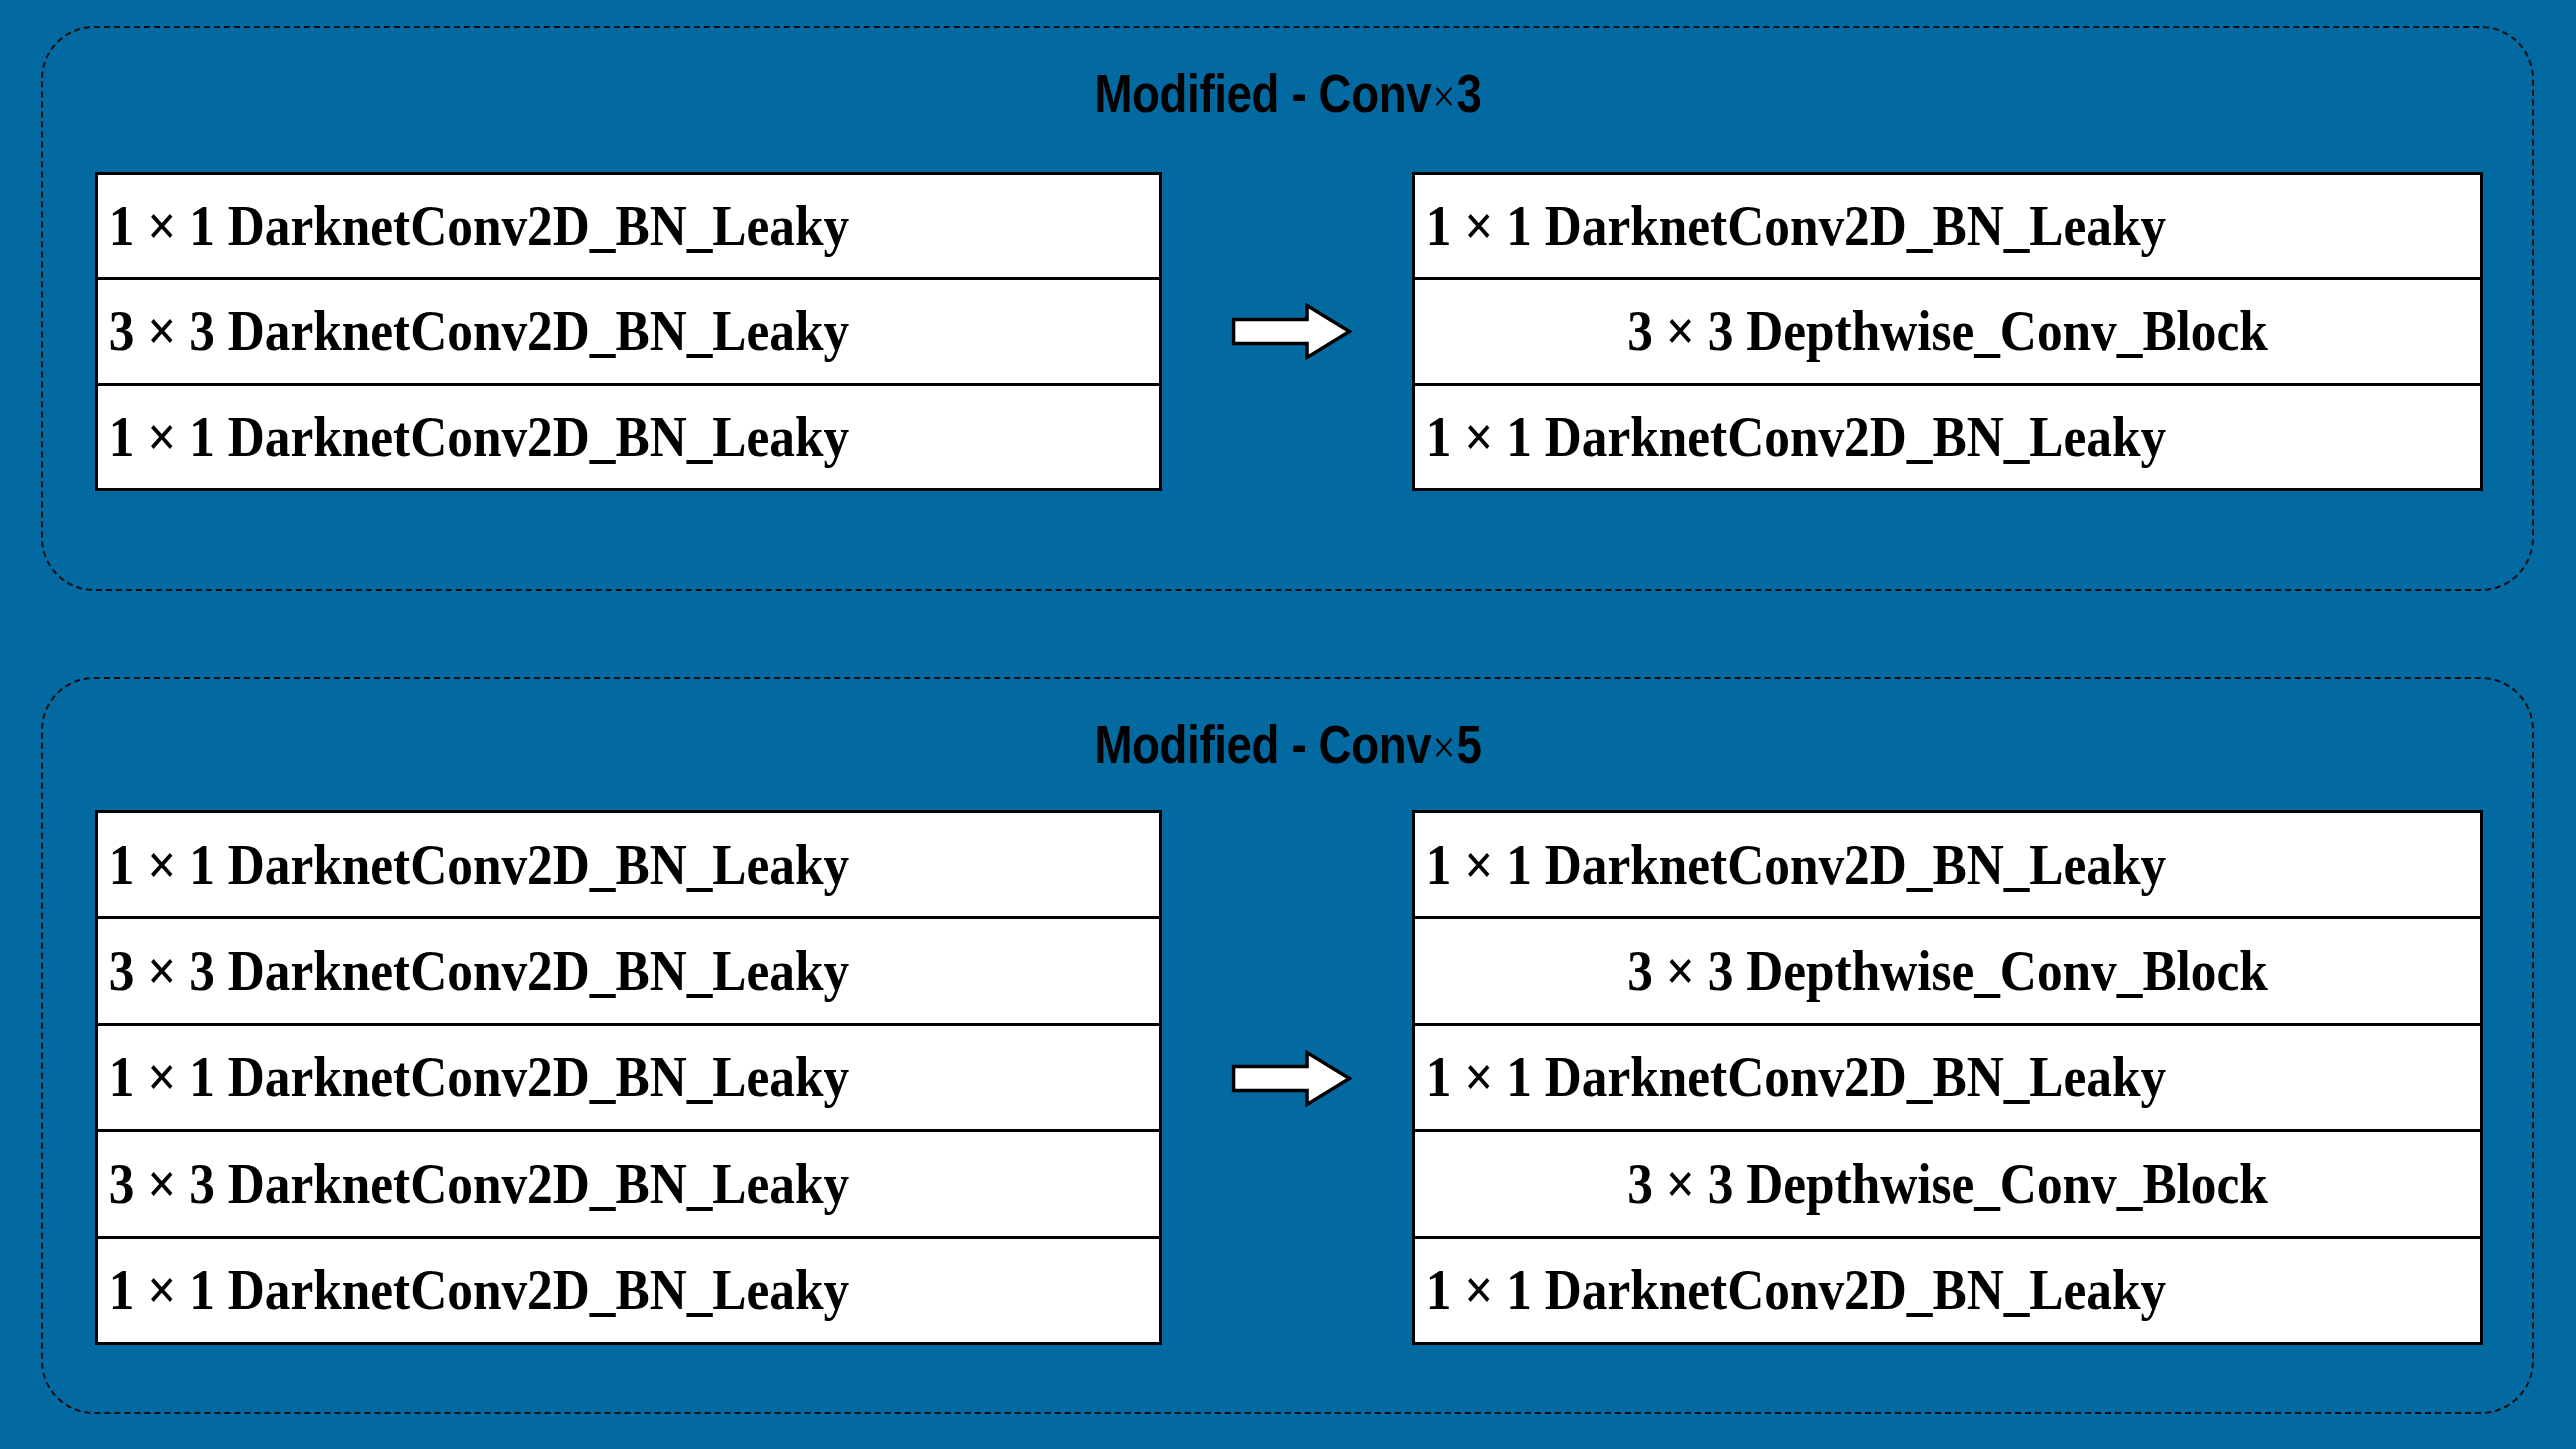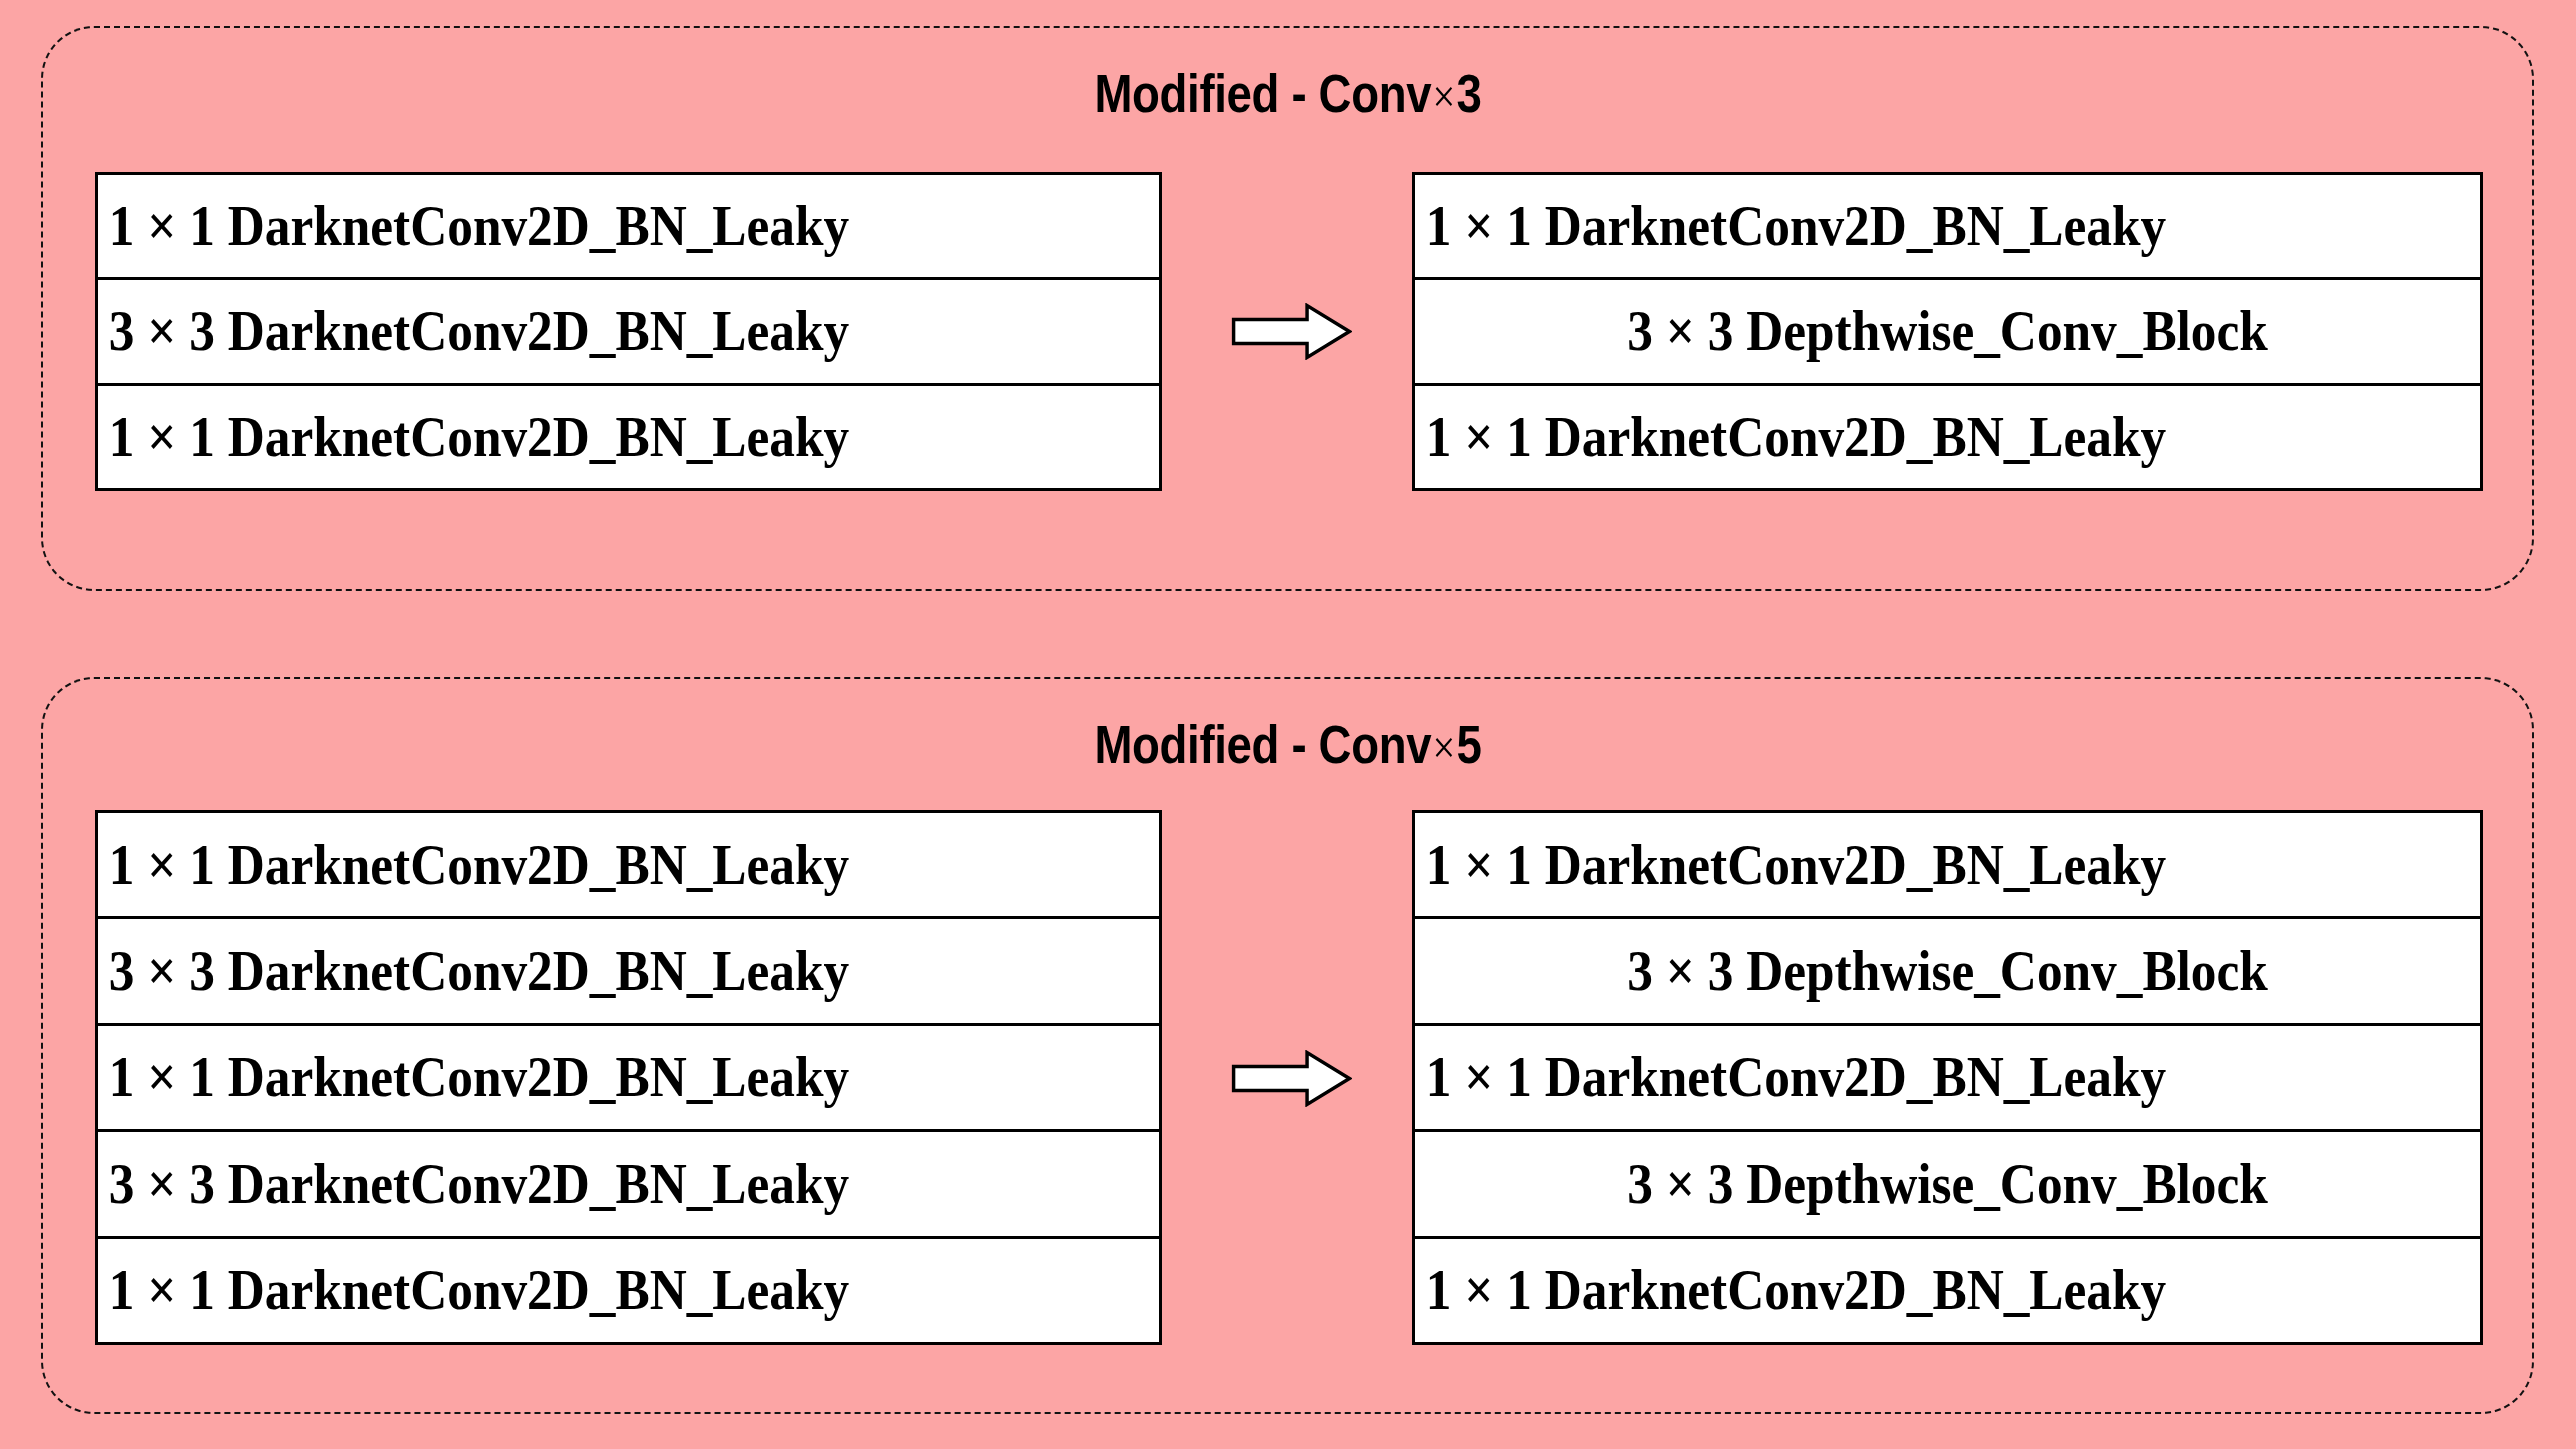--- a/index.html
+++ b/index.html
@@ -10,21 +10,21 @@
   }
   body {
     font-family: "Liberation Serif", "DejaVu Serif", serif;
     color: #000000;
   }
 
   #canvas {
     position: relative;
     width: 2576px;
     height: 1449px;
-    background: #fca5a5;
+    background: #0369a1;
     overflow: hidden;
   }
 
   
   .group {
     position: absolute;
     border: 2.6px dashed #111111;
     border-radius: 53px;
     box-sizing: border-box;
     background: transparent;

